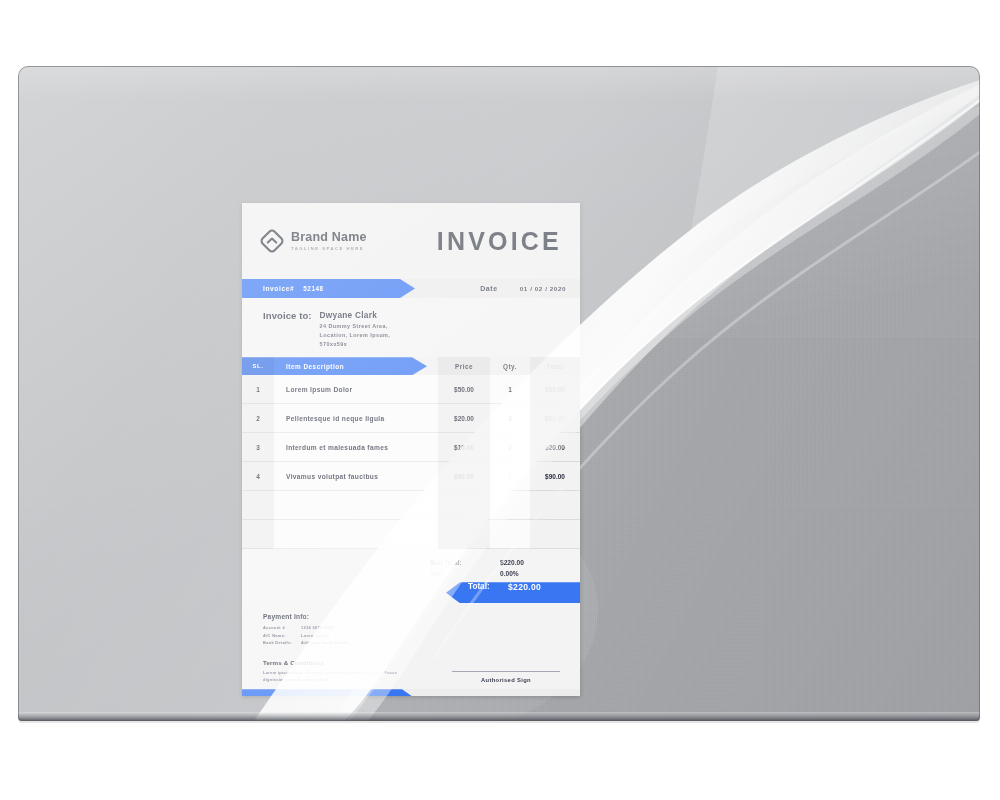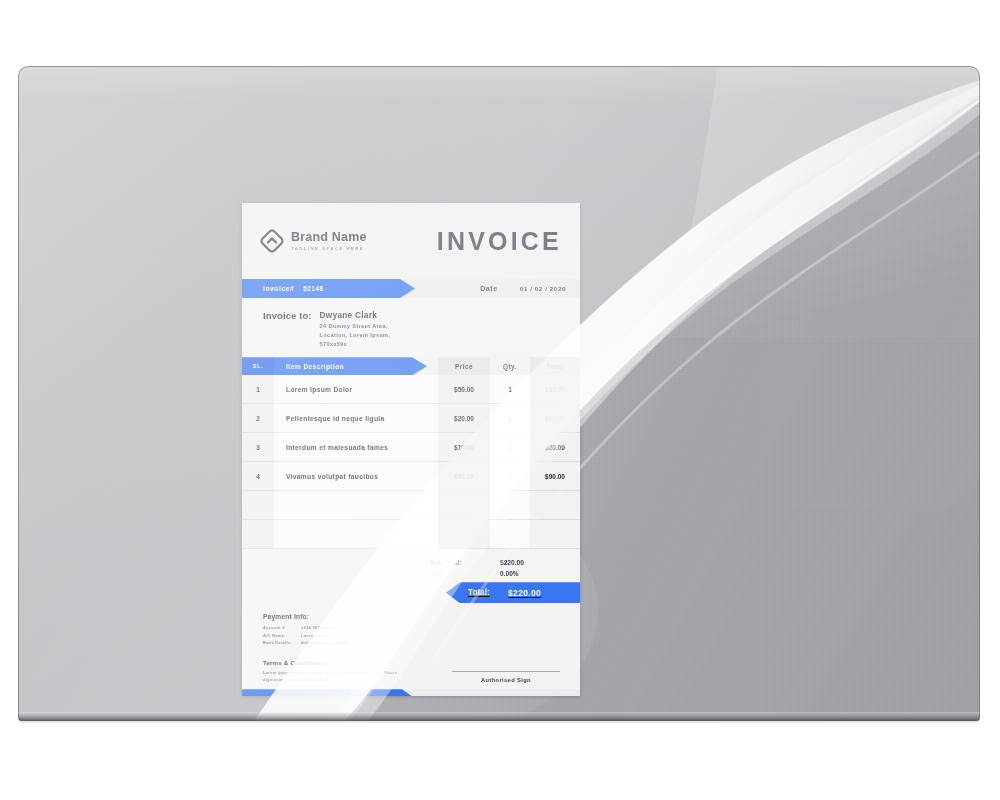--- a/index.html
+++ b/index.html
@@ -199,21 +199,21 @@
     display: flex; justify-content: flex-end; align-items: center;
     padding-right: 22px; margin-bottom: 4px;
   }
   .tot-line .lbl { font-size: 6.6px; font-weight: bold; color: #2b3040; width: 70px; text-align: left; }
   .tot-line .val { font-size: 6.6px; font-weight: bold; color: #2b3040; width: 58px; text-align: left; }
   .tot-blue-wrap { position: relative; height: 21px; margin-top: 5px; }
   .tot-blue {
     position: absolute; right: 0; top: 0; height: 21px; width: 134px;
     background: #2b6df2;
     clip-path: polygon(14px 0, 134px 0, 134px 100%, 14px 100%, 0 50%);
-    display: flex; align-items: center; text-decoration: underline;
+    display: flex; align-items: flex-start;
   }
   .tot-blue .lbl { color: #fff; font-size: 8.2px; font-weight: bold; width: 62px; text-align: left; padding-left: 22px; }
   .tot-blue .val { color: #fff; font-size: 8.6px; font-weight: bold; letter-spacing: .3px; }
 
   
   .lower { background: #f3f3f3; padding: 10px 20px 0 21px; position: relative; min-height: 86px; }
   .pay-title { font-size: 6.6px; font-weight: bold; color: #2b3040; margin-bottom: 4px; letter-spacing: .2px; }
   .pay-row { display: flex; font-size: 3.9px; font-weight: bold; color: #62677a; line-height: 1.95; letter-spacing: .35px; }
   .pay-row .k { width: 38px; flex: 0 0 38px; }
   .pay-row .v { }

